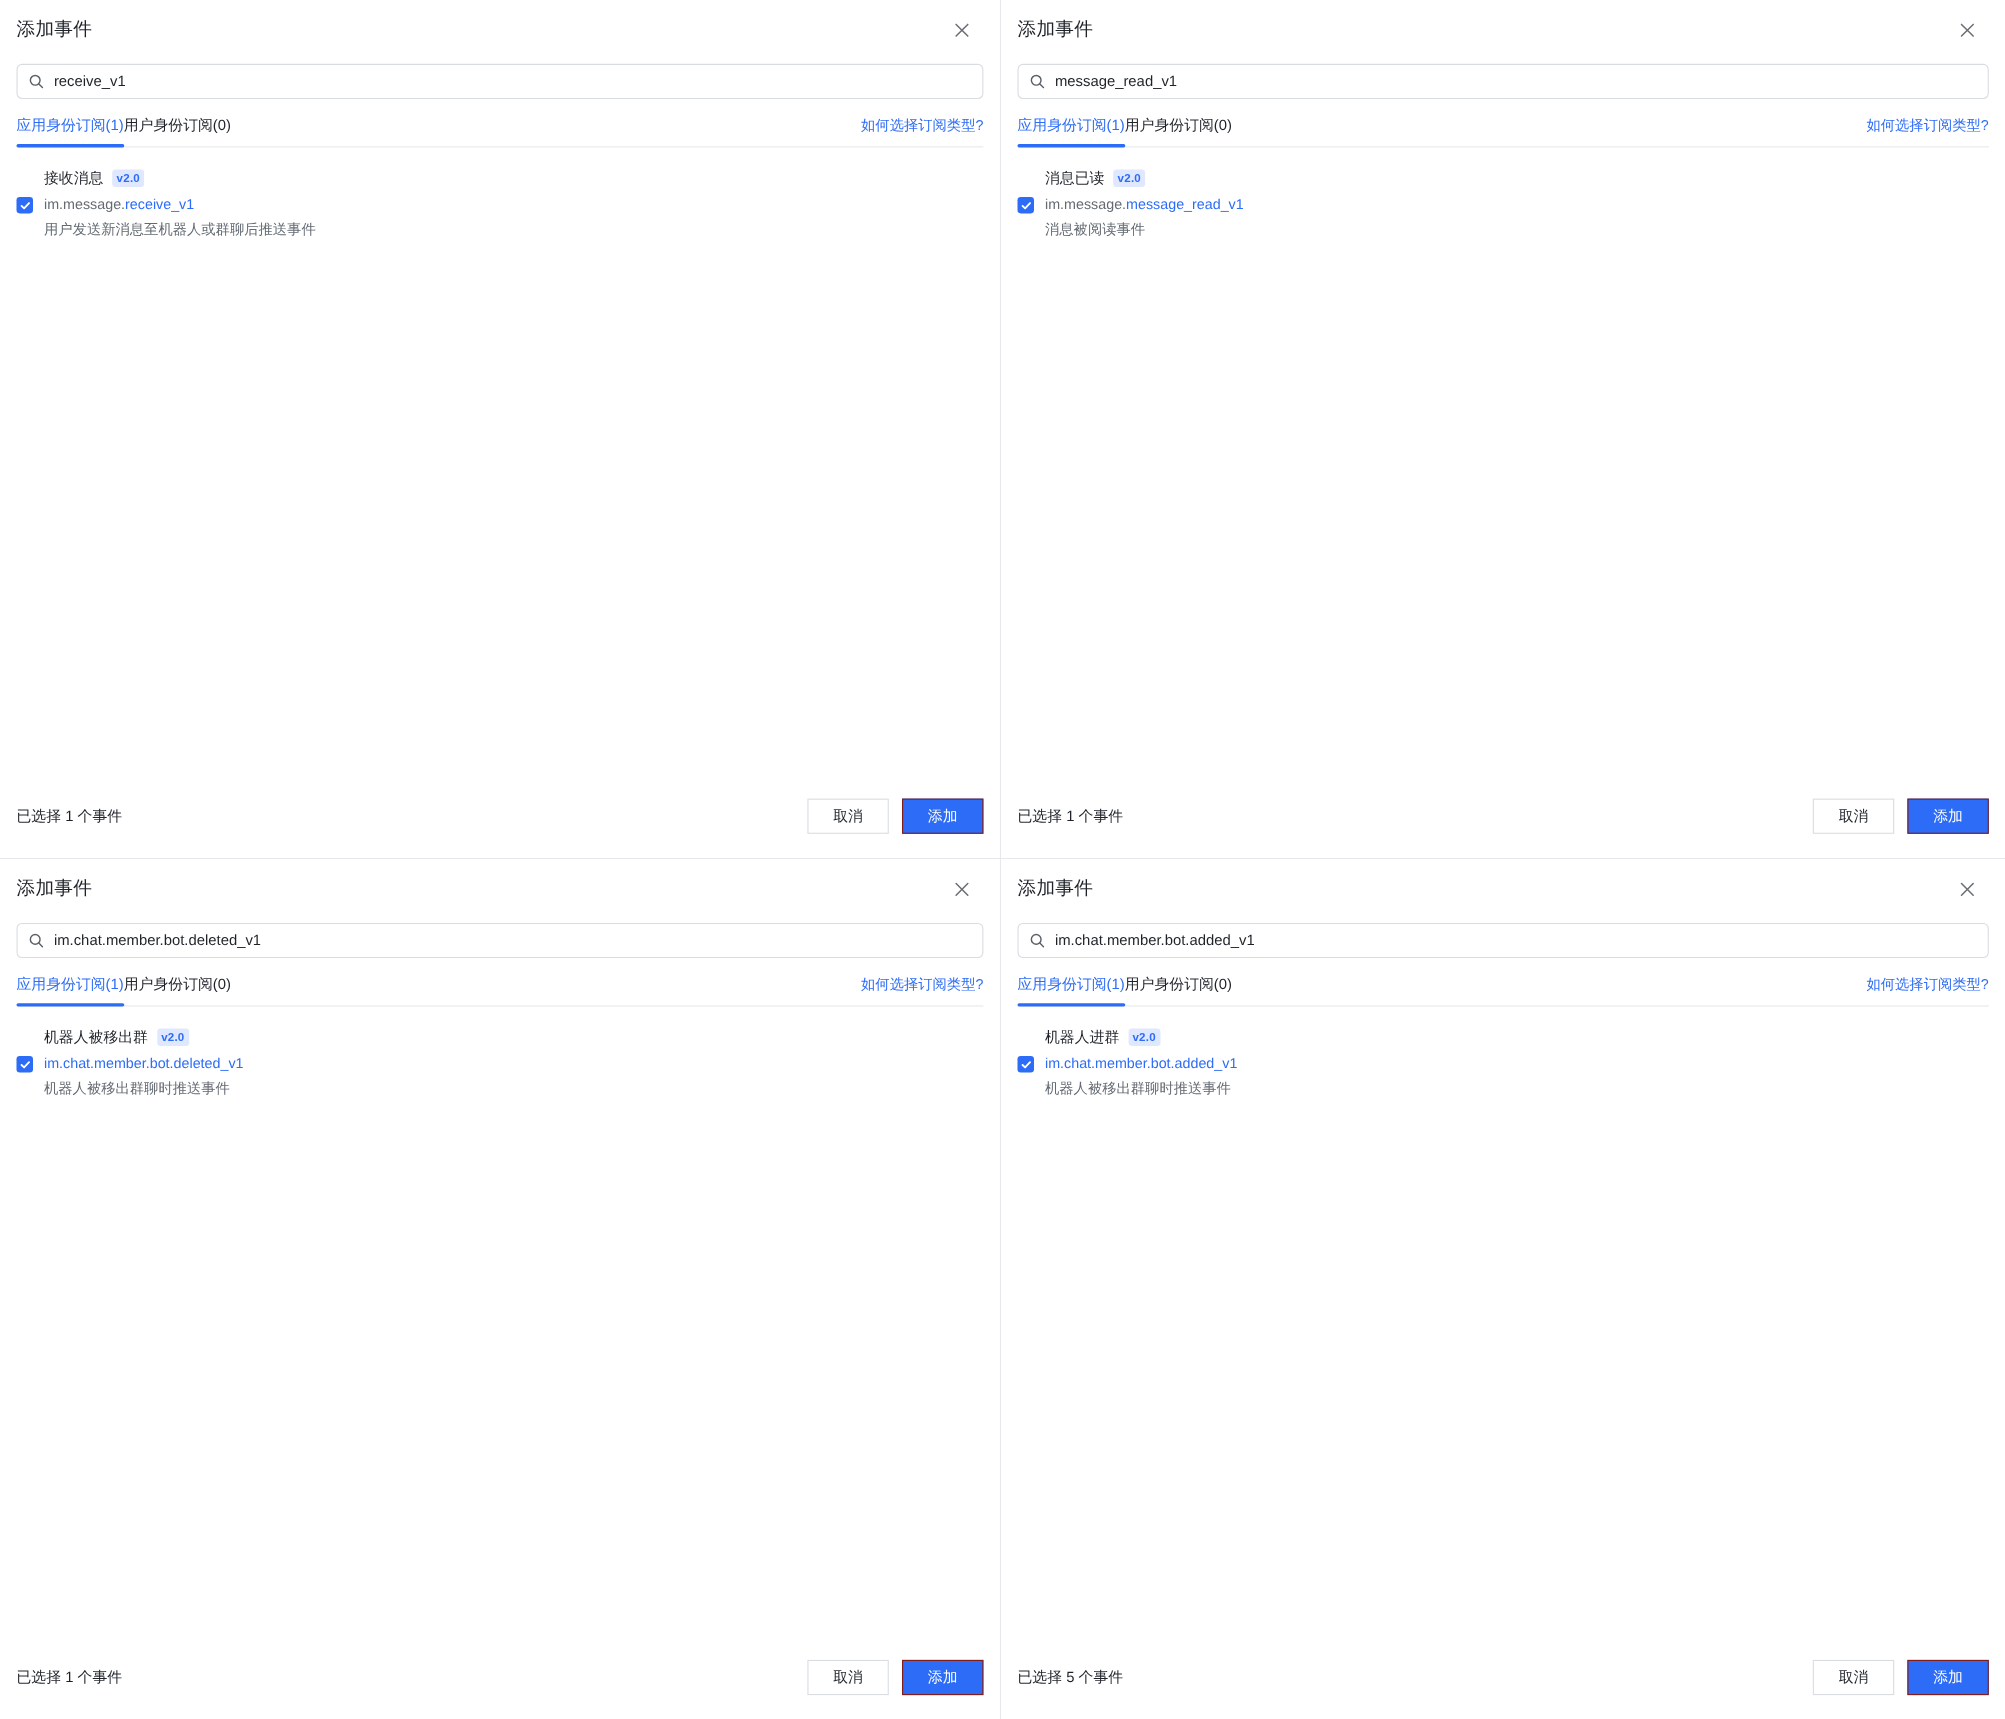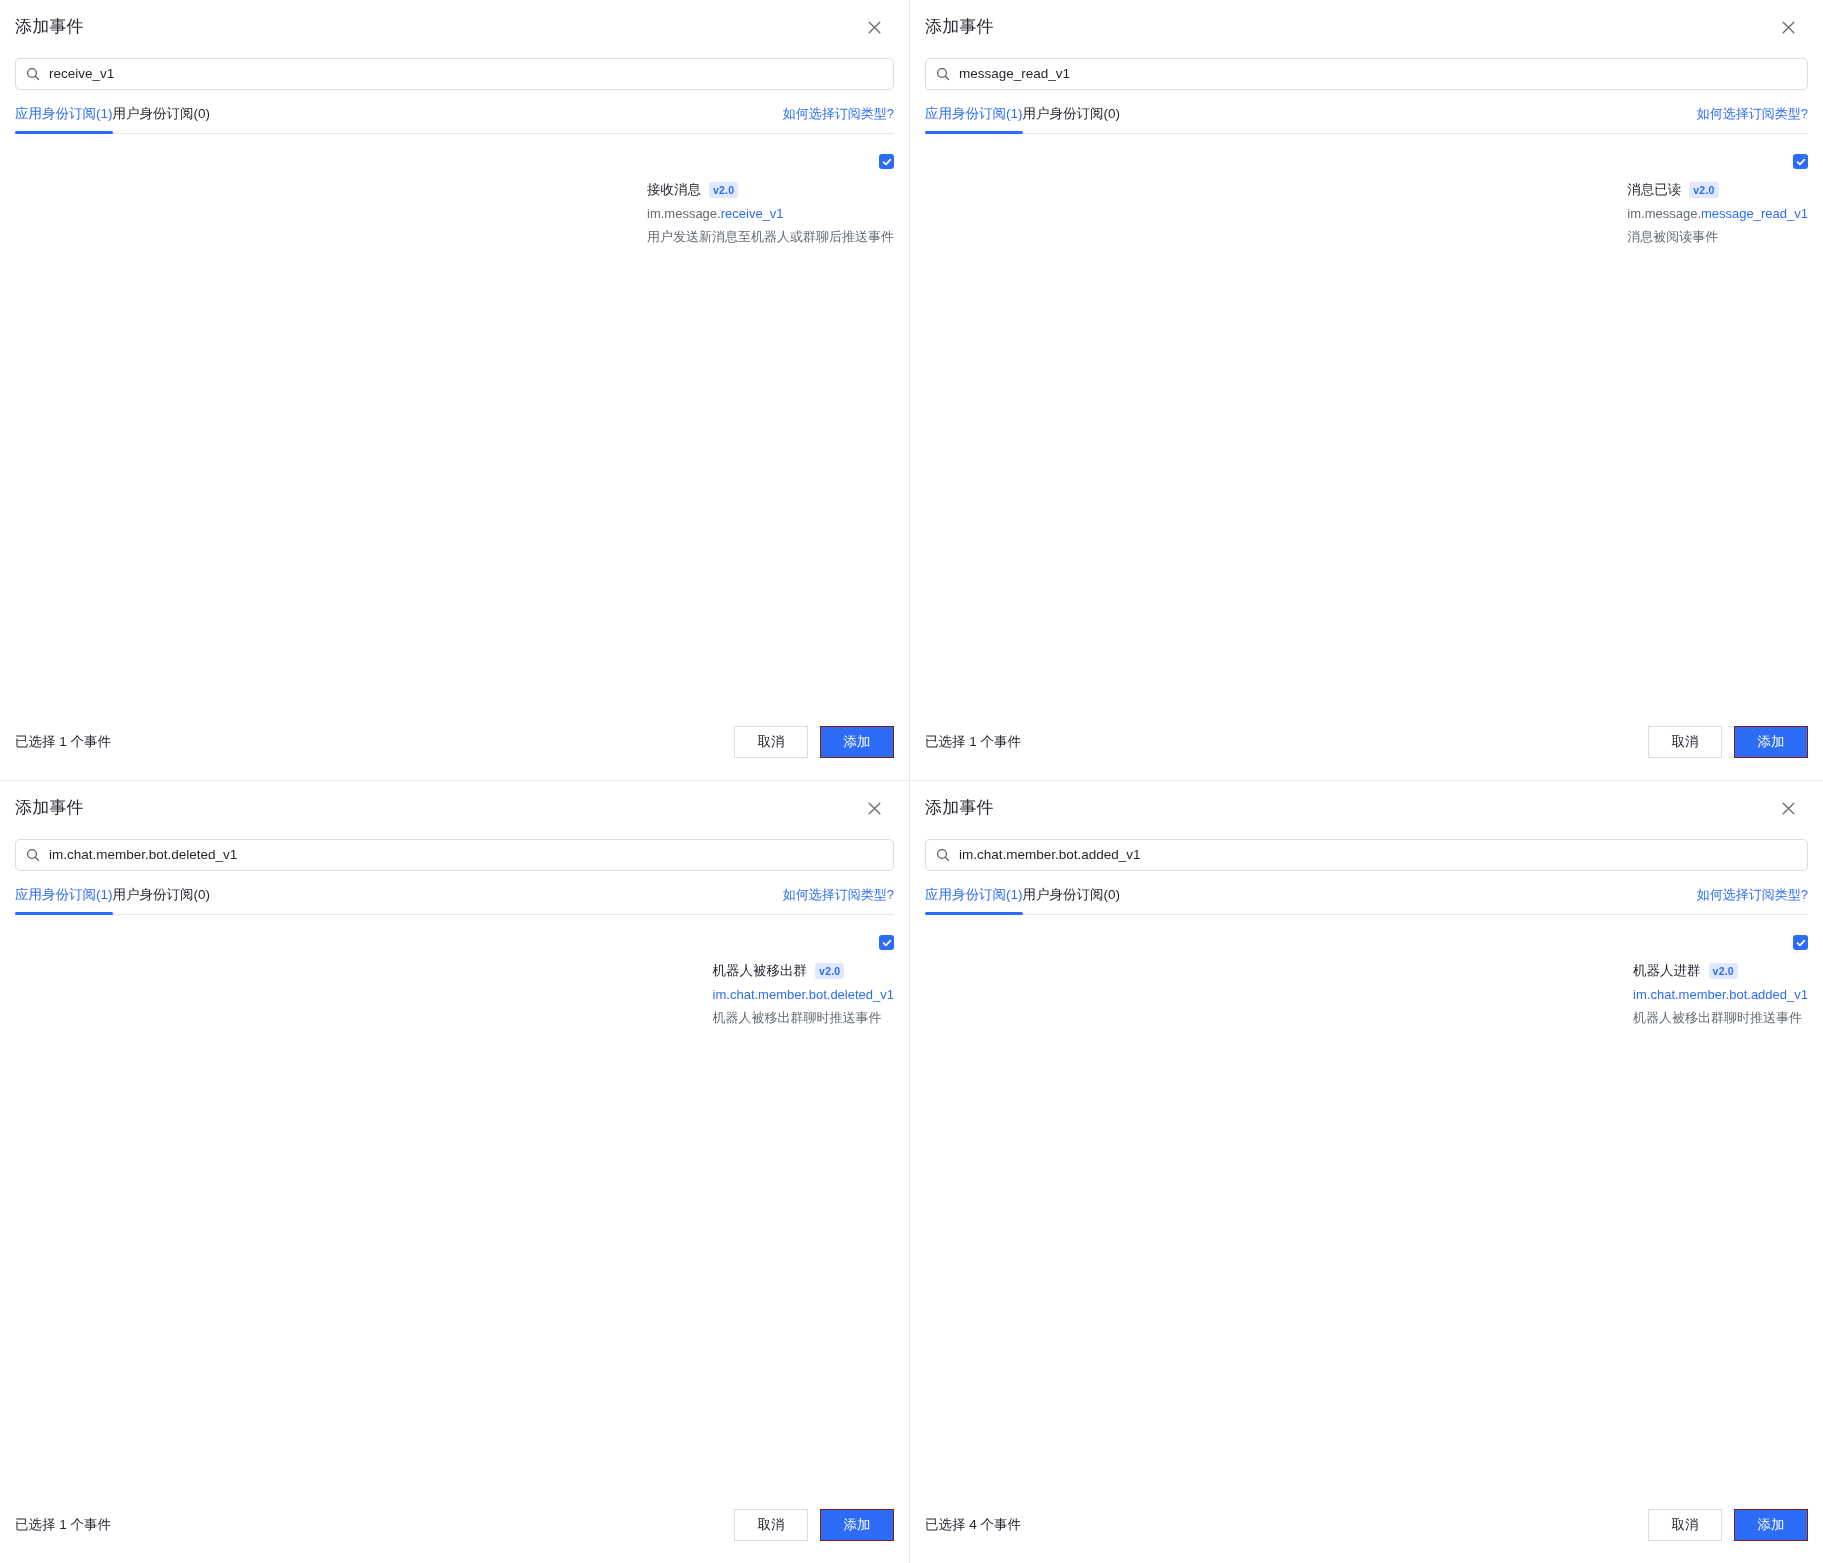--- a/index.html
+++ b/index.html
@@ -113,21 +113,21 @@
     margin: 0 15px;
     flex: 0 0 auto;
   }
 
   
   .event-list {
     flex: 1 1 auto;
     padding: 17px 15px 0 15px;
     overflow: hidden;
   }
-  .event-item { display: flex; gap: 10px; align-items: flex-end; flex-direction: column; }
+  .event-item { display: flex; gap: 10px; align-items: center; }
   .cb {
     width: 15px; height: 15px;
     margin-top: 3px;
     border-radius: 3px;
     background: #2d6cf6;
     display: flex;
     align-items: center;
     justify-content: center;
     flex: 0 0 auto;
     cursor: pointer;
@@ -408,21 +408,21 @@
           <div class="event-name-row">
             <span class="event-name">机器人进群</span>
             <span class="badge">v2.0</span>
           </div>
           <div class="event-code all-blue"><span></span><span>im.chat.member.bot.added_v1</span></div>
           <div class="event-desc">机器人被移出群聊时推送事件</div>
         </div>
       </div>
     </div>
     <div class="dlg-footer">
-      <div class="sel-count">已选择 4 个事件</div>
+      <div class="sel-count">已选择 5 个事件</div>
       <div class="btn-group">
         <div class="btn btn-cancel">取消</div>
         <div class="btn btn-primary">添加</div>
       </div>
     </div>
   </div>
 
 </div>
 
 </body></html>

